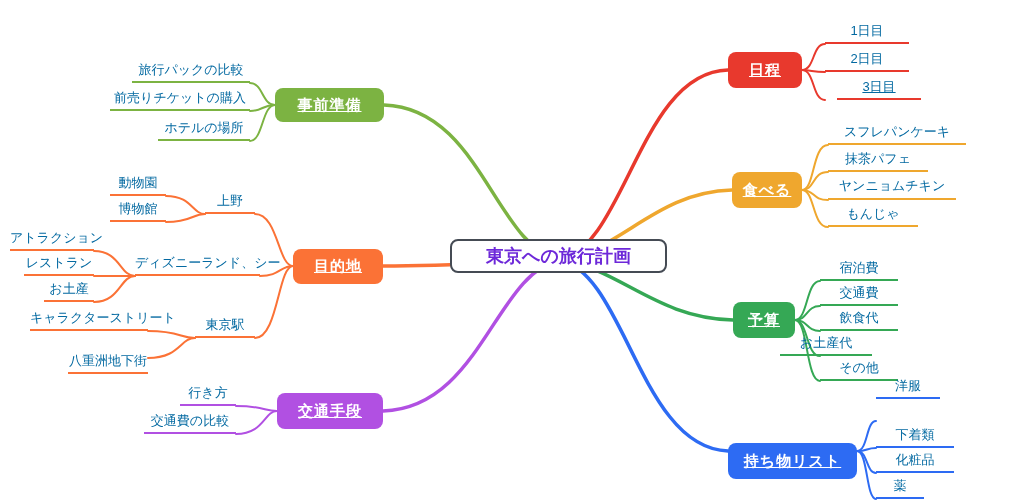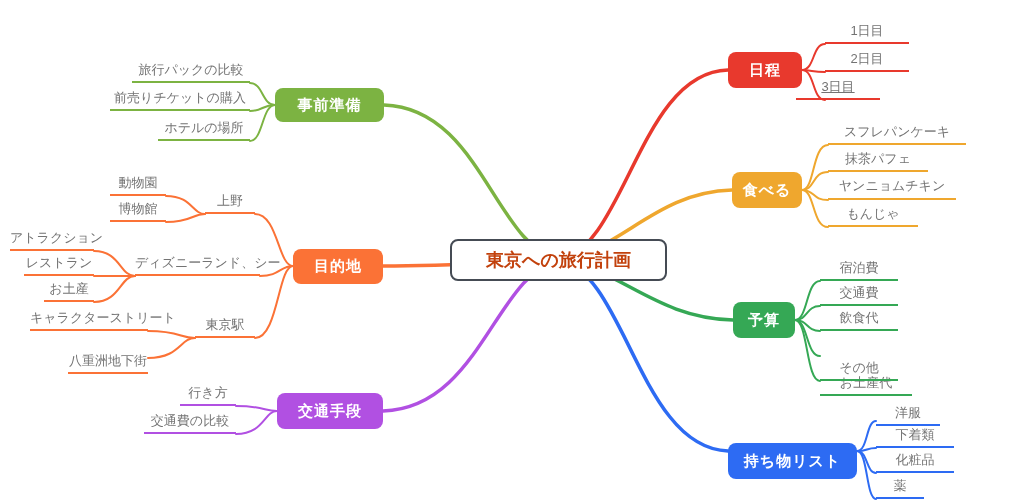--- a/index.html
+++ b/index.html
@@ -2,26 +2,26 @@
 <html><head>
 <meta charset="utf-8">
 <style>
   html,body{margin:0;padding:0;background:#fff;}
   body{font-family:"Liberation Sans","DejaVu Sans",sans-serif;}
   .canvas{position:relative;width:1024px;height:504px;background:#ffffff;overflow:hidden;}
   svg.links{position:absolute;left:0;top:0;pointer-events:none;}
   svg.links path{fill:none;stroke-linecap:round;}
   svg.links path.main{stroke-width:3.5;}
   svg.links path.sub{stroke-width:2;}
-  .center-node{position:absolute;left:450px;top:239px;width:217px;height:42px;background:#fff;
+  .center-node{position:absolute;left:450px;top:239px;width:217px;height:34px;background:#fff;
     border:2px solid #454b54;border-radius:8px;display:flex;align-items:center;justify-content:center;
-    font-size:18px;font-weight:bold;color:#c2410c;box-sizing:border-box;cursor:pointer;}
+    font-size:18px;font-weight:bold;color:#6d28d9;box-sizing:border-box;cursor:pointer;}
   .branch{position:absolute;display:flex;align-items:center;justify-content:center;background:var(--c);
-    color:#fff;font-weight:bold;font-size:15px;border-radius:8px;letter-spacing:1px;box-sizing:border-box;cursor:pointer;}
-  .leaf{position:absolute;text-align:center;font-size:13px;color:#737373;padding-bottom:3px;
+    color:#fff;font-weight:bold;font-size:15px;border-radius:8px;letter-spacing:1px;box-sizing:border-box;cursor:pointer;text-decoration:underline;}
+  .leaf{position:absolute;text-align:center;font-size:13px;color:#0369a1;padding-bottom:3px;
     border-bottom:2px solid var(--c);line-height:17px;white-space:nowrap;box-sizing:border-box;cursor:pointer;}
 </style>
 </head>
 <body>
 
 <div class="canvas">
 
   <svg class="links" width="1024" height="504" viewBox="0 0 1024 504">
 
     <g stroke="#7cb342">
@@ -110,31 +110,31 @@
   <div class="leaf" style="left: 44px; top: 280px; width: 50px; --c: #fb7236;">お土産</div>
 
   <div class="leaf" style="left: 30px; top: 309px; width: 118px; --c: #fb7236;">キャラクターストリート</div>
   <div class="leaf" style="left: 68px; top: 336px; width: 80px; margin-top: 16px; --c: #fb7236;">八重洲地下街</div>
 
   <div class="leaf" style="left: 180px; top: 384px; width: 56px; --c: #b150e2;">行き方</div>
   <div class="leaf" style="left: 144px; top: 412px; width: 92px; --c: #b150e2;">交通費の比較</div>
 
   <div class="leaf" style="left: 825px; top: 22px; width: 84px; --c: #e8392d;">1日目</div>
   <div class="leaf" style="left: 825px; top: 50px; width: 84px; --c: #e8392d;">2日目</div>
-  <div class="leaf" style="left: 796px; top: 78px; width: 84px; text-decoration: underline; --c: #e8392d;">3日目</div>
+  <div class="leaf" style="left: 837px; top: 78px; width: 84px; text-decoration: underline; --c: #e8392d;">3日目</div>
 
   <div class="leaf" style="left: 828px; top: 123px; width: 138px; --c: #efa72e;">スフレパンケーキ</div>
   <div class="leaf" style="left: 828px; top: 150px; width: 100px; --c: #efa72e;">抹茶パフェ</div>
   <div class="leaf" style="left: 828px; top: 178px; width: 128px; font-family: Liberation Mono, monospace; --c: #efa72e;">ヤンニョムチキン</div>
   <div class="leaf" style="left: 828px; top: 205px; width: 90px; --c: #efa72e;">もんじゃ</div>
 
   <div class="leaf" style="left: 820px; top: 259px; width: 78px; --c: #35a855;">宿泊費</div>
   <div class="leaf" style="left: 820px; top: 284px; width: 78px; --c: #35a855;">交通費</div>
   <div class="leaf" style="left: 820px; top: 309px; width: 78px; --c: #35a855;">飲食代</div>
-  <div class="leaf" style="left: 820px; top: 334px; width: 92px; margin-top: 40px; --c: #35a855;">お土産代</div>
+  <div class="leaf" style="left: 780px; top: 334px; width: 92px; --c: #35a855;">お土産代</div>
   <div class="leaf" style="left: 820px; top: 359px; width: 78px; --c: #35a855;">その他</div>
 
-  <div class="leaf" style="left: 876px; top: 404px; width: 64px; --c: #2d6bf3;">洋服</div>
+  <div class="leaf" style="left: 876px; top: 377px; width: 64px; --c: #2d6bf3;">洋服</div>
   <div class="leaf" style="left: 876px; top: 426px; width: 78px; --c: #2d6bf3;">下着類</div>
   <div class="leaf" style="left: 876px; top: 451px; width: 78px; --c: #2d6bf3;">化粧品</div>
   <div class="leaf" style="left: 876px; top: 477px; width: 48px; --c: #2d6bf3;">薬</div>
 
 </div>
 
 </body></html>

